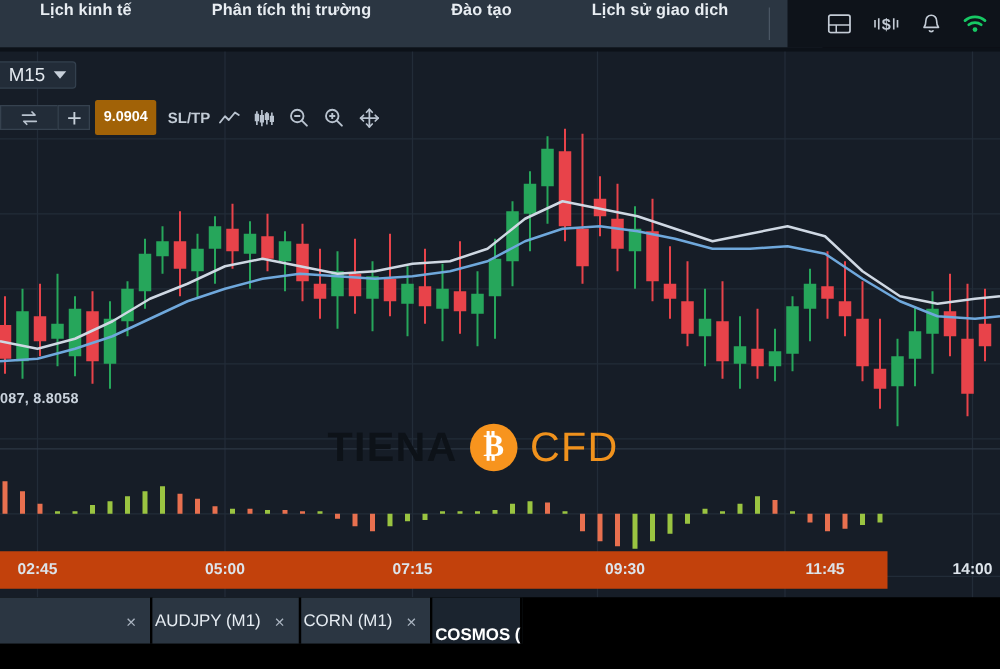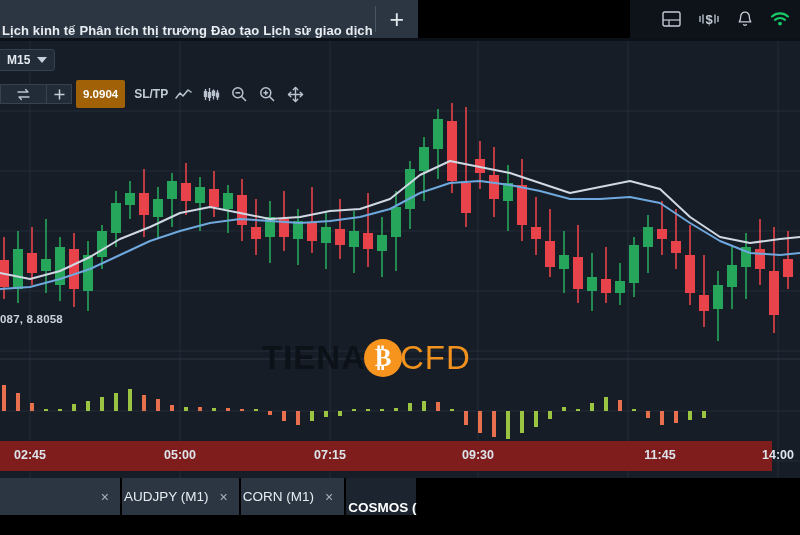--- a/index.html
+++ b/index.html
@@ -8,21 +8,21 @@
 
   #app { position:relative; width:800px; height:535px; background:#000; }
 
   
   .navbar {
     position:absolute; left:0; top:0; width:800px; height:38px;
     background:#2b3642; display:flex; align-items:stretch;
   }
   .nav-left { display:flex; align-items:stretch; background:#2b3642; }
   .nav-item {
-    display:flex; align-items:flex-end; padding:0 2px;
+    display:flex; align-items:flex-start; padding:0 32px;
     color:#e8edf2; font-size:13px; font-weight:bold; white-space:nowrap;
     letter-spacing:.1px; cursor:pointer;
   }
   .nav-sep { width:1px; background:#4a5663; margin:6px 0; }
   .nav-add {
     display:flex; align-items:center; justify-content:center;
     width:42px; color:#dfe6ec; font-size:25px; font-weight:300; cursor:pointer;
   }
   .nav-blackfill { flex:1; background:#000; }
   .nav-right {
@@ -40,21 +40,21 @@
     position:absolute; left:0; top:41px; width:800px; height:437px;
     background:#161d27; overflow:hidden;
   }
 
   
   .tf-box {
     position:absolute; left:-8px; top:8px;
     background:#222c38; border:1px solid #33404e; border-radius:3px;
     height:22px; display:flex; align-items:center; padding:0 7px 0 14px; gap:7px;
   }
-  .tf-label { color:#e3e9ef; font-size:12px; font-weight:bold; }
+  .tf-label { color:#e3e9ef; font-size:15px; font-weight:normal; }
   .tf-caret { width:0;height:0;border-left:5px solid transparent;border-right:5px solid transparent;border-top:6px solid #c7d0da; }
 
   .toolbar {
     position:absolute; left:0; top:40px; height:26px; width:330px;
     display:flex; align-items:center; gap:0;
   }
   .tb-box {
     background:#222c38; border:1px solid #36424f;
     height:20px; display:flex; align-items:center; justify-content:center;
     width:26px; cursor:pointer;
@@ -70,38 +70,38 @@
 
   
   .price-readout {
     position:absolute; left:-10px; top:272px; color:#c9d2dc;
     font-size:11.5px; font-weight:bold; letter-spacing:.2px;
   }
 
   
   .watermark {
     position:absolute; left:262px; top:298px;
-    display:flex; align-items:center; gap:0px; pointer-events:none;
+    display:flex; align-items:center; gap:12px; pointer-events:none;
   }
   .wm-a { font-size:33px; font-weight:bold; color:#0d1218; letter-spacing:1px; }
   .wm-coin {
     width:38px;height:38px;border-radius:50%;
     background:#f7941e; display:flex;align-items:center;justify-content:center;
     margin:0 -4px 0 -2px; position:relative; z-index:2;
   }
   .wm-coin span { color:#fff; font-size:25px; font-weight:bold; font-family:"Liberation Serif",serif; }
   .wm-b { font-size:33px; font-weight:normal; color:#f0921d; letter-spacing:1px; margin-left:2px; }
 
   
   .pane { position:absolute; left:0; top:0; width:800px; height:437px; }
 
   
   .time-axis {
-    position:absolute; left:0; top:441px; width:772px; height:30px;
-    background:#7f1d1d;
+    position:absolute; left:0; top:441px; width:710px; height:30px;
+    background:#c2410c;
   }
   .time-tick {
     position:absolute; top:7px; color:#dde4eb; font-size:12.5px; font-weight:bold;
     transform:translateX(-50%);
   }
 
   
   .tabbar {
     position:absolute; left:0; top:478px; width:800px; height:37px;
     background:#000; display:flex; align-items:stretch;
@@ -445,21 +445,21 @@
           </g>
         </svg>
       </div>
     </div>
   </div>
 
   <div class="time-axis" id="time-axis">
       <div class="time-tick" style="left: 30px;">02:45</div>
       <div class="time-tick" style="left: 180px;">05:00</div>
       <div class="time-tick" style="left: 330px;">07:15</div>
-      <div class="time-tick" style="left: 478px;">09:30</div>
+      <div class="time-tick" style="left: 500px;">09:30</div>
       <div class="time-tick" style="left: 660px;">11:45</div>
       <div class="time-tick" style="left: 778px;">14:00</div>
     </div>
 
   <div class="tabbar" id="tabbar">
       <div class="tab stub">
         <span class="tab-label"></span>
         <span class="tab-close">×</span>
       </div>
       <div class="tab">

